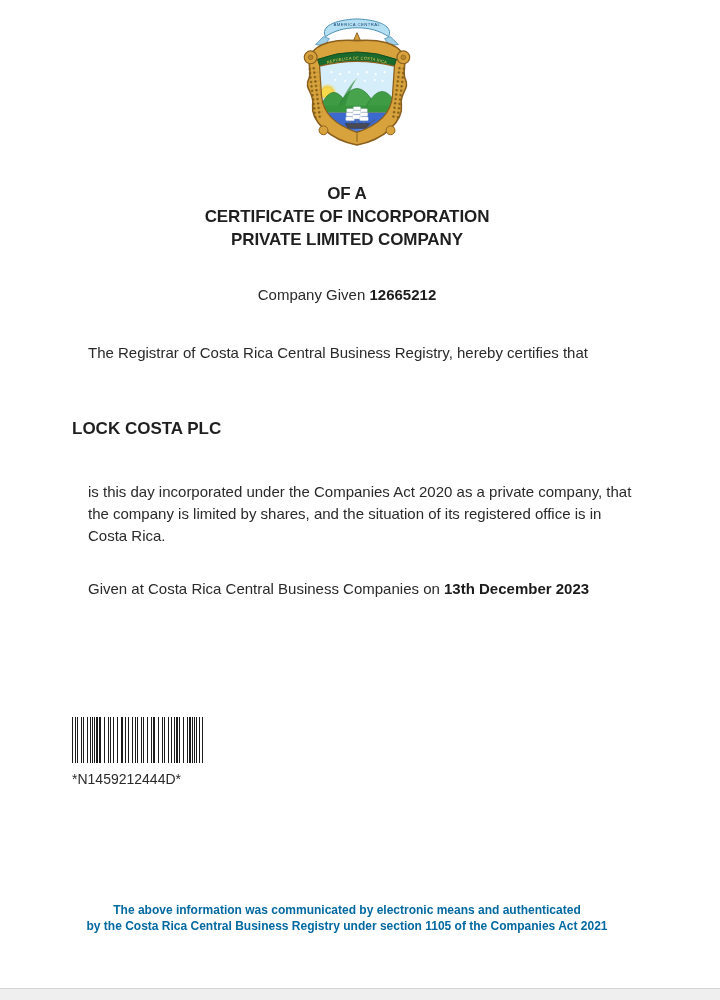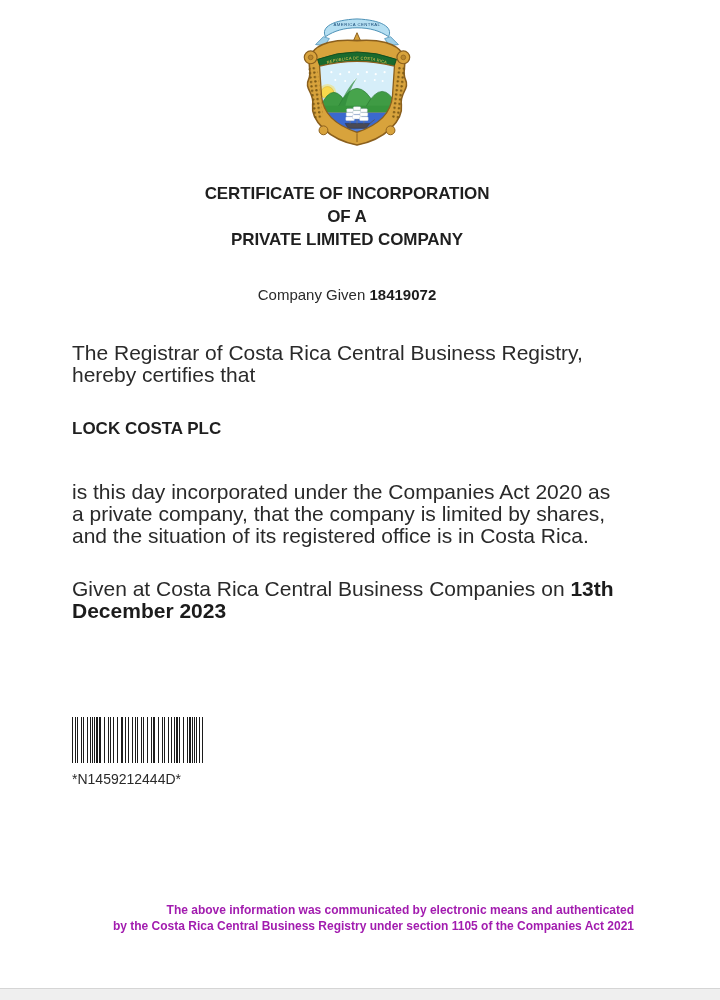--- a/index.html
+++ b/index.html
@@ -41,23 +41,23 @@
     top: 286px;
     left: 72px;
     width: 550px;
     text-align: center;
     font-size: 15px;
     color: #2a2a2a;
   }
   .company-number b { color: #1c1c1c; }
   .para {
     position: absolute;
-    left: 72px;
+    left: 88px;
     width: 546px;
-    font-size: 21px;
+    font-size: 15px;
     line-height: 22px;
     color: #2a2a2a;
   }
   .para-registrar { top: 342px; }
   .company-name {
     position: absolute;
     top: 419px;
     left: 72px;
     width: 546px;
     font-size: 17px;
@@ -88,25 +88,25 @@
     left: 72px;
     top: 771px;
     font-size: 14px;
     color: #2a2a2a;
   }
   .footer {
     position: absolute;
     top: 902px;
     left: 60px;
     width: 574px;
-    text-align: right;
+    text-align: center;
     font-size: 12px;
     font-weight: bold;
     line-height: 16px;
-    color: #a21caf;
+    color: #0369a1;
   }
   .page-bottom-edge {
     position: absolute;
     left: 0;
     bottom: 0;
     width: 100%;
     height: 12px;
     background: #efefef;
     border-top: 1px solid #d5d5d5;
   }
@@ -210,28 +210,28 @@
           <rect x="73.5" y="97" width="7" height="3.6" rx="1"></rect>
           <rect x="73" y="101" width="8" height="3.8" rx="1"></rect>
           <rect x="72.6" y="105.2" width="8.8" height="4" rx="1"></rect>
         </g>
       </g>
     </g>
     <path d="M32,54 Q70,44 108,54 L106,84 Q104,110 70,121 Q36,110 34,84 Z" fill="none" stroke="#8a5f1d" stroke-width="1.3"></path>
   </svg>
 
   <div class="title">
+    <div>OF A</div>
     <div>CERTIFICATE OF INCORPORATION</div>
-    <div>OF A</div>
     <div>PRIVATE LIMITED COMPANY</div>
   </div>
 
   <div class="company-number">
     <span>Company Given</span>
-    <b>18419072</b>
+    <b>12665212</b>
   </div>
 
   <div class="para para-registrar">The Registrar of Costa Rica Central Business Registry, hereby certifies that</div>
 
   <div class="company-name">LOCK COSTA PLC</div>
 
   <div class="para para-incorporation">is this day incorporated under the Companies Act 2020 as a private company, that the company is limited by shares, and the situation of its registered office is in Costa Rica.</div>
 
   <div class="para para-given">
     <span>Given at Costa Rica Central Business Companies on</span>

